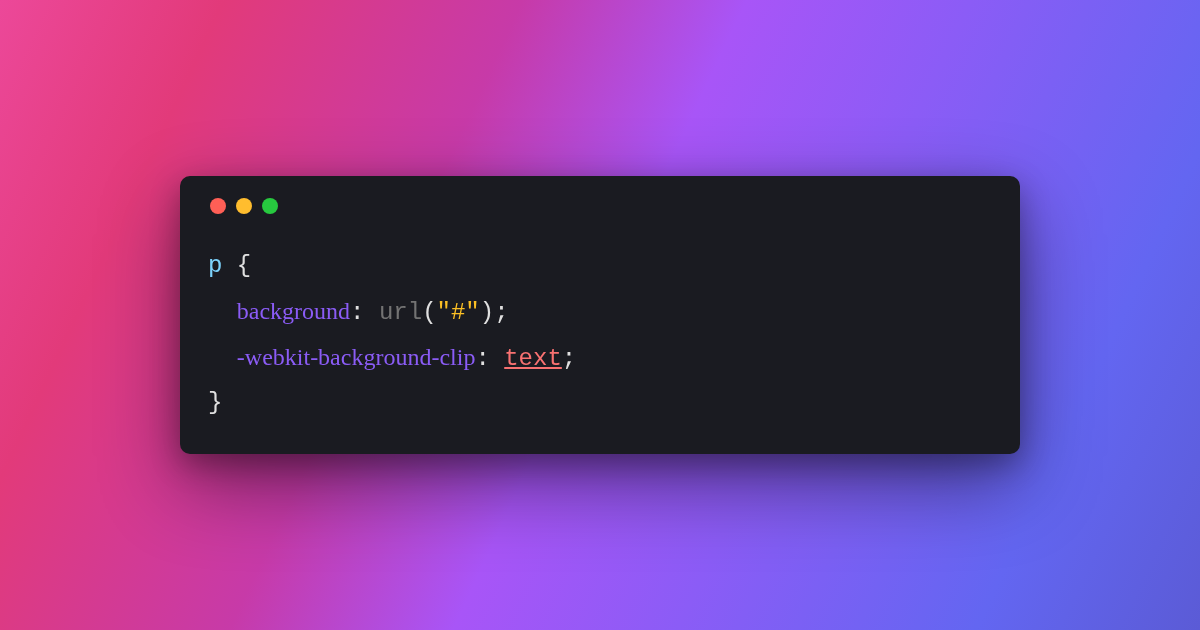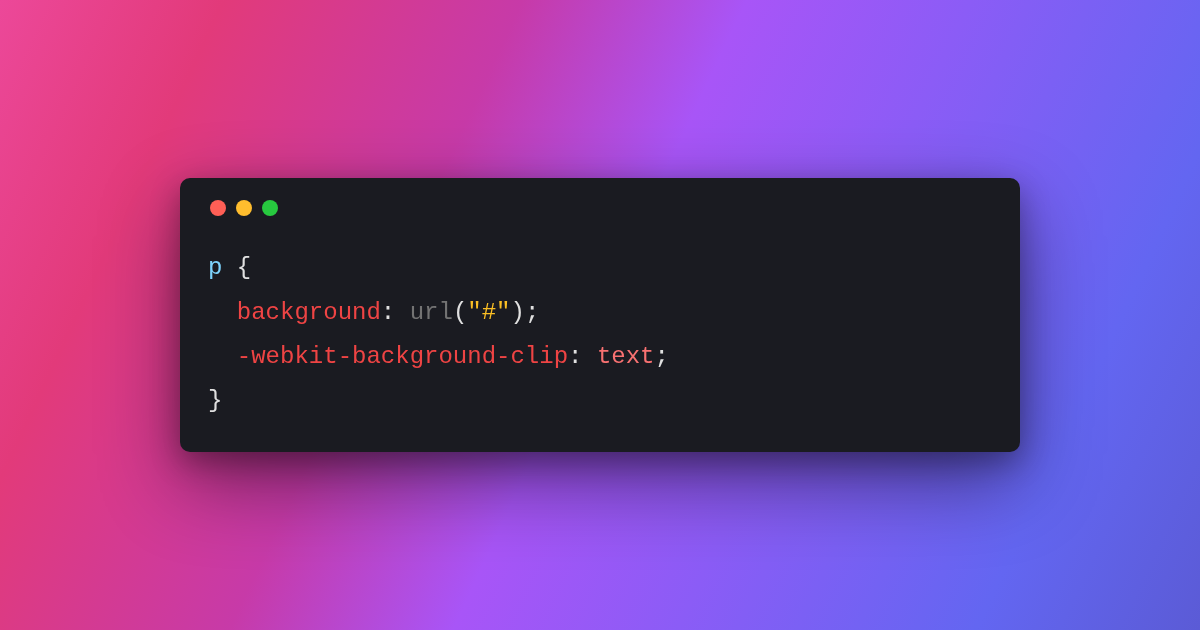--- a/index.html
+++ b/index.html
@@ -46,26 +46,26 @@
     
     .code-block {
       font-size: 24px;
       line-height: 1.85;
       color: #e0e0e0;
       white-space: pre;
     }
     
     .tok-selector { color: #7dd3fc; }
     .tok-brace { color: #e0e0e0; }
-    .tok-property { color: #ef4444; }
+    .tok-property { color: #8b5cf6; font-family: Liberation Serif, serif; }
     .tok-colon { color: #e0e0e0; }
     .tok-func { color: #737373; }
     .tok-paren { color: #e0e0e0; }
     .tok-string { color: #fbbf24; }
-    .tok-value { color: #f87171; }
+    .tok-value { color: #f87171; text-decoration: underline; }
     .tok-semi { color: #e0e0e0; }
   </style>
 </head>
 <body>
 
 <div class="code-window">
   <div class="window-controls">
     <div class="control-dot dot-close"></div>
     <div class="control-dot dot-min"></div>
     <div class="control-dot dot-max"></div>

